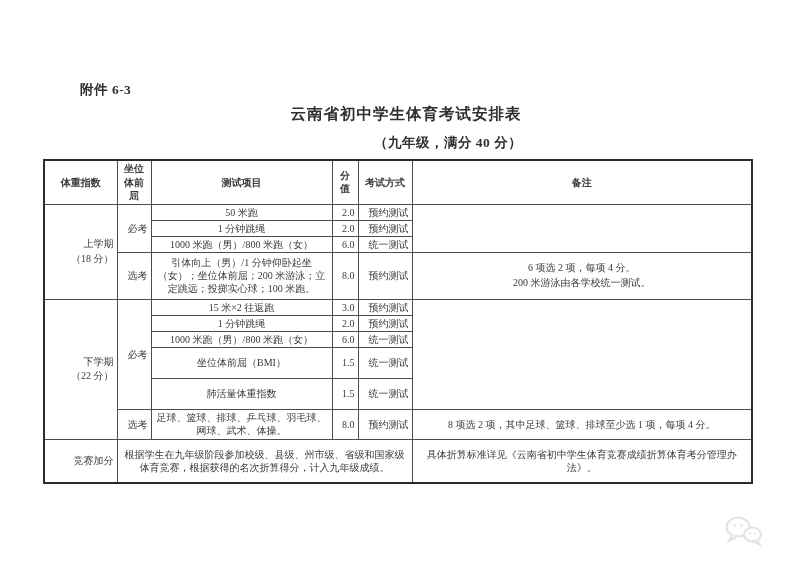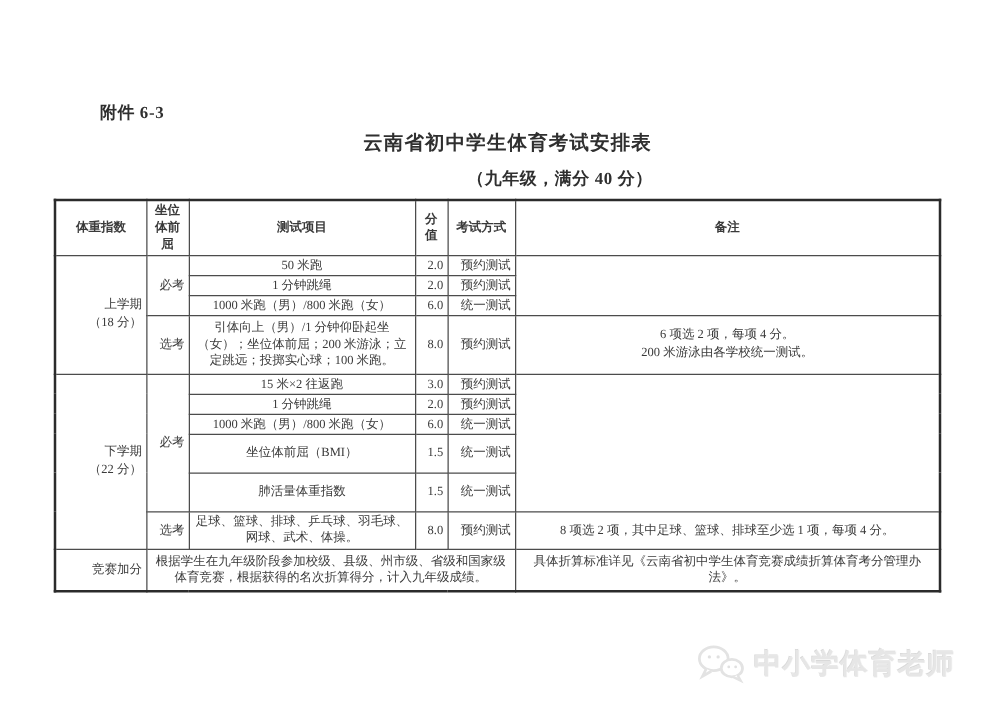--- a/index.html
+++ b/index.html
@@ -41,21 +41,21 @@
   table.exam { border: 2px solid #2b2b2b; }
   table.exam tr.hdr td { font-weight: 600; text-align: center; font-size: 10px; line-height: 1.35; }
   td.c { text-align: right; }
   td.l { text-align: center; padding-left: 6px; }
   tr.hdr       { height: 33px; }
   tr.r-sm      { height: 15px; }
   tr.r-sm2     { height: 14px; }
   tr.r-elect1  { height: 47px; }
   tr.r-md      { height: 31px; }
   tr.r-elect2  { height: 30px; }
-  tr.r-bonus   { height: 34px; }
+  tr.r-bonus   { height: 44px; }
   .two-line div { line-height: 1.45; }
   .watermark {
     position: absolute; right: 36px; bottom: 18px;
     display: flex; align-items: center; gap: 6px;
     color: #e4e4e4;
   }
   .watermark .wm-text {
     font-size: 22px; font-weight: 600; letter-spacing: 1px;
     color: #e6e6e6;
     text-shadow: 0.5px 0.5px 0 #f7f7f7, -0.5px -0.5px 0 #d9d9d9;
@@ -173,14 +173,13 @@
       <ellipse cx="14" cy="12" rx="11.5" ry="9.5" stroke="#e3e3e3" stroke-width="2.2"></ellipse>
       <path d="M8 20 L5 26 L12 22" stroke="#e3e3e3" stroke-width="2.2" fill="#ffffff"></path>
       <ellipse cx="28.5" cy="19.5" rx="8.5" ry="7" fill="#ffffff" stroke="#e3e3e3" stroke-width="2.2"></ellipse>
       <path d="M33 25 L35.5 29.5 L29.5 26.5" stroke="#e3e3e3" stroke-width="2" fill="#ffffff"></path>
       <circle cx="10.5" cy="10.5" r="1.3" fill="#e0e0e0"></circle>
       <circle cx="17.5" cy="10.5" r="1.3" fill="#e0e0e0"></circle>
       <circle cx="26" cy="18.5" r="1.1" fill="#e0e0e0"></circle>
       <circle cx="31.5" cy="18.5" r="1.1" fill="#e0e0e0"></circle>
     </svg>
   </span>
-  <span class="wm-text">中小学体育老师</span>
 </div>
 
 </body></html>

